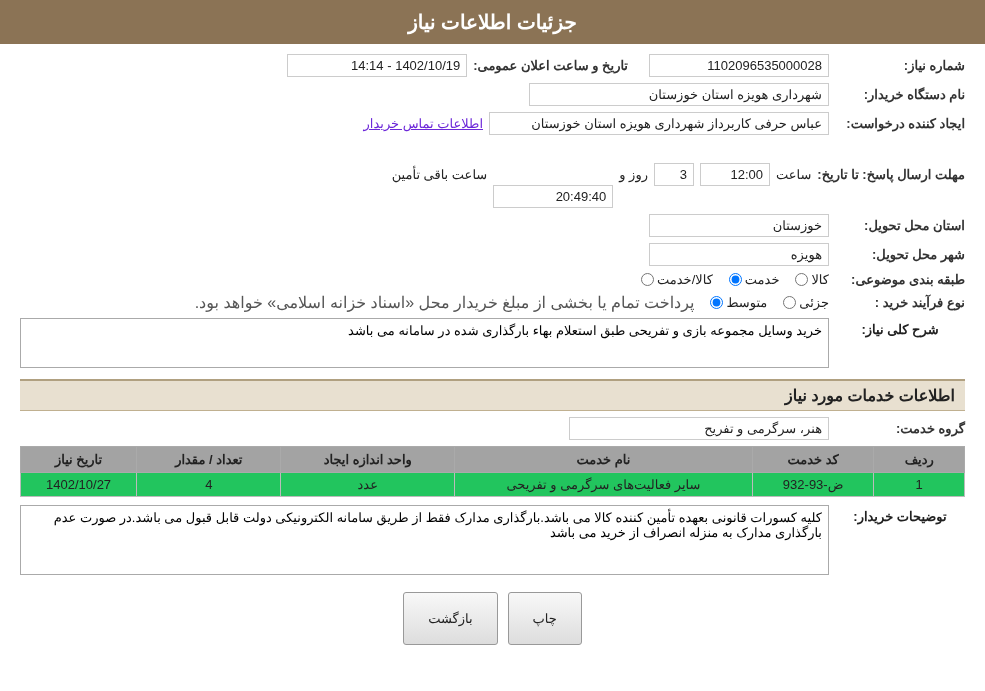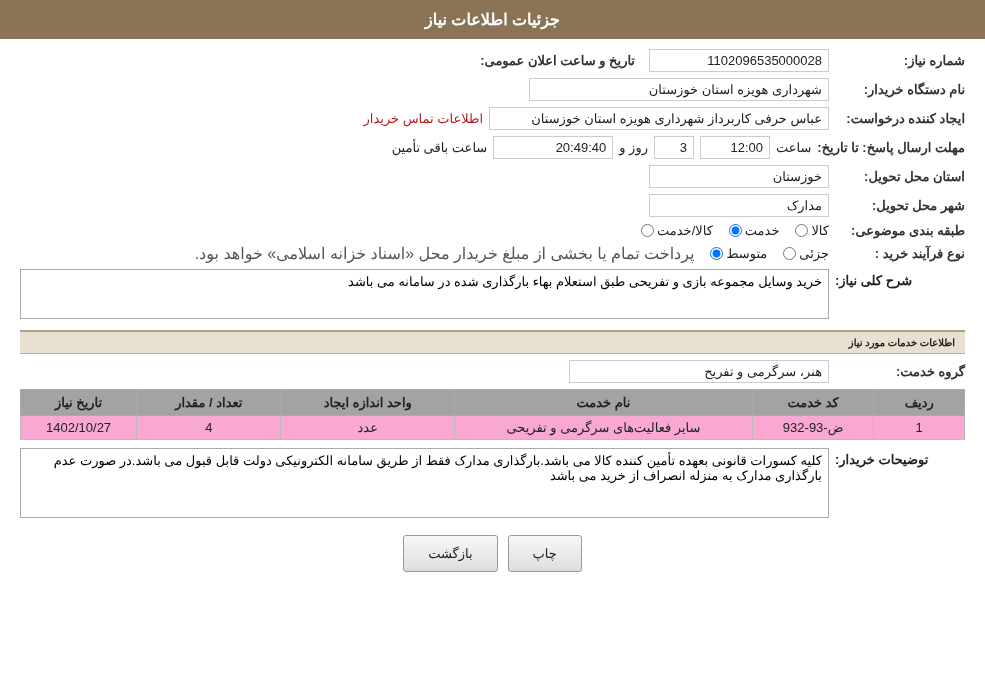--- a/index.html
+++ b/index.html
@@ -15,21 +15,21 @@
       margin: 0 auto;
       background: #fff;
       min-height: 691px;
       padding-bottom: 20px;
     }
     .header-bar {
       background: #8B7355;
       color: #fff;
       text-align: center;
       padding: 10px 0;
-      font-size: 16px;
+      font-size: 20px;
       font-weight: bold;
     }
     .content {
       padding: 10px 20px;
     }
     .row {
       display: flex;
       align-items: center;
       margin-bottom: 6px;
       gap: 6px;
@@ -44,33 +44,34 @@
     .value-box {
       border: 1px solid #ccc;
       background: #fff;
       padding: 3px 6px;
       min-height: 22px;
       min-width: 80px;
       display: inline-block;
     }
     .value-box.wide { min-width: 300px; }
     .value-box.medium { min-width: 180px; }
-    .value-box.small { min-width: 120px; }
+    .value-box.small { min-width: 120px; margin-top: 44px; }
     .link-text {
-      color: #b91c1c;
+      color: #6d28d9;
       cursor: pointer;
+      text-decoration: underline;
       margin-left: 16px;
     }
     .section-header {
       background: #e8e0d0;
       border-top: 2px solid #b0a080;
       border-bottom: 1px solid #c0b090;
       padding: 5px 10px;
       font-weight: bold;
-      font-size: 10px;
+      font-size: 16px;
       margin: 8px 0 6px 0;
       text-align: right;
     }
     .radio-group {
       display: flex;
       gap: 16px;
       align-items: center;
     }
     .radio-item {
       display: flex;
@@ -102,31 +103,31 @@
       background: #a3a3a3;
       border: 1px solid #aaa;
       padding: 5px 17px;
       text-align: center;
       font-weight: bold;
     }
     .services-table td {
       border: 1px solid #bbb;
       padding: 4px 8px;
       text-align: center;
-      background: #f9a8d4;
+      background: #22c55e;
     }
     .services-table tr:nth-child(even) td { background: #f8f8f5; }
     .btn-row {
       display: flex;
       justify-content: center;
       gap: 10px;
       margin-top: 14px;
     }
     .btn {
-      padding: 10px 24px;
+      padding: 18px 24px;
       font-size: 13px;
       font-family: Tahoma, Arial, sans-serif;
       cursor: pointer;
       border: 1px solid #999;
       border-radius: 3px;
     }
     .btn-print {
       background: linear-gradient(to bottom, #f8f8f8, #ddd);
       color: #222;
     }
@@ -136,42 +137,43 @@
     }
     .row-wrap {
       display: flex;
       align-items: flex-start;
       margin-bottom: 6px;
       gap: 6px;
     }
     .label-top {
       min-width: 130px;
       font-weight: bold;
-      text-align: left;
+      text-align: center;
       padding-top: 4px;
     }
     .description-area {
       flex: 1;
     }
   </style>
 </head>
 <body>
 
 <div class="page-wrapper">
 
   <div class="header-bar">
     <span>جزئیات اطلاعات نیاز</span>
   </div>
 
   <div class="content">
 
     <div class="row">
       <span class="label">شماره نیاز:</span>
       <span class="value-box medium">1102096535000028</span>
-      <span style="margin-right:8px;" class="label">تاریخ و ساعت اعلان عمومی:</span>
+      <span style="margin-right:15px;" class="label">تاریخ و ساعت اعلان عمومی:</span>
+      <span class="value-box" style="min-width:180px;">1402/10/19 - 14:14</span>
     </div>
 
     <div class="row">
       <span class="label">نام دستگاه خریدار:</span>
       <span class="value-box wide">شهرداری هویزه استان خوزستان</span>
     </div>
 
     <div class="row">
       <span class="label">ایجاد کننده درخواست:</span>
       <span class="value-box" style="min-width:340px;">عباس حرفی کاربرداز شهرداری هویزه استان خوزستان</span>
@@ -188,21 +190,21 @@
       <span>ساعت باقی تأمین</span>
     </div>
 
     <div class="row">
       <span class="label">استان محل تحویل:</span>
       <span class="value-box medium">خوزستان</span>
     </div>
 
     <div class="row">
       <span class="label">شهر محل تحویل:</span>
-      <span class="value-box medium">مدارک</span>
+      <span class="value-box medium">هویزه</span>
     </div>
 
     <div class="row">
       <span class="label">طبقه بندی موضوعی:</span>
       <div class="radio-group">
         <label class="radio-item">
           <span>کالا</span>
           <input type="radio" name="tabagheh" value="kala" style="">
         </label>
         <label class="radio-item">

